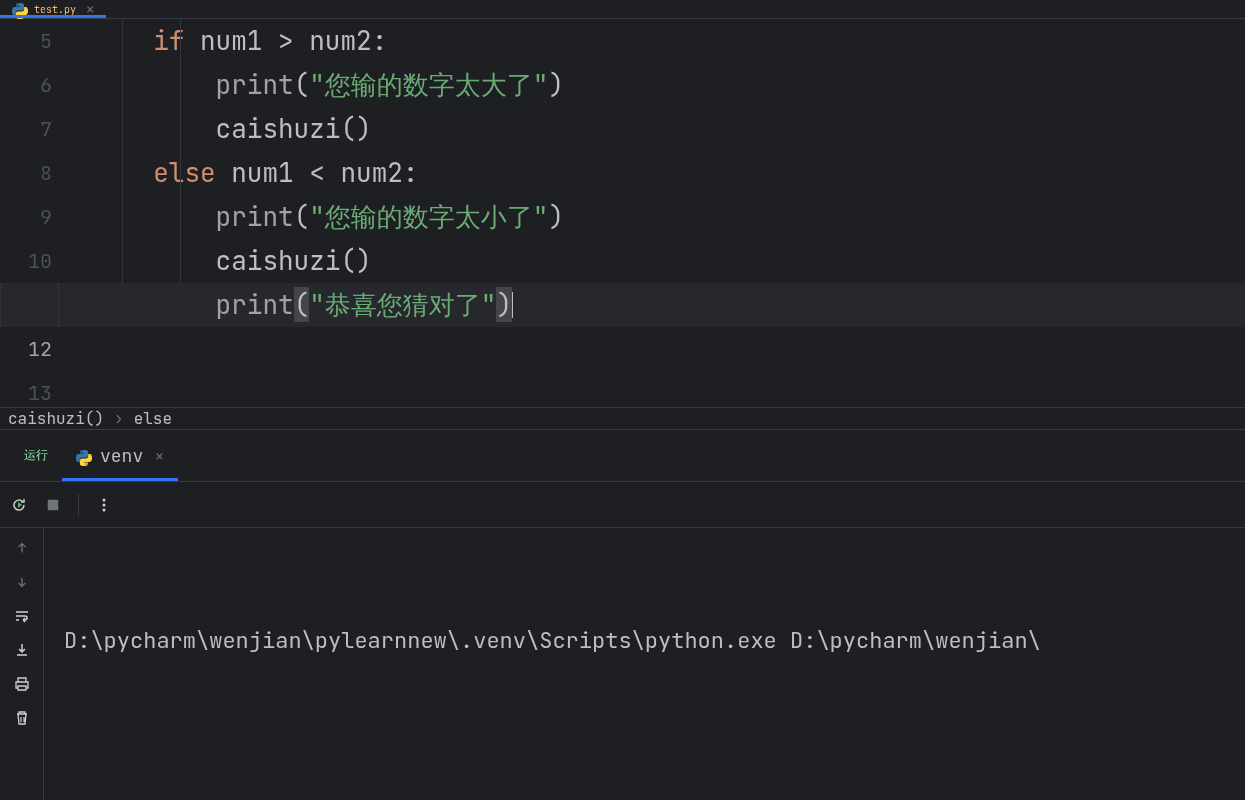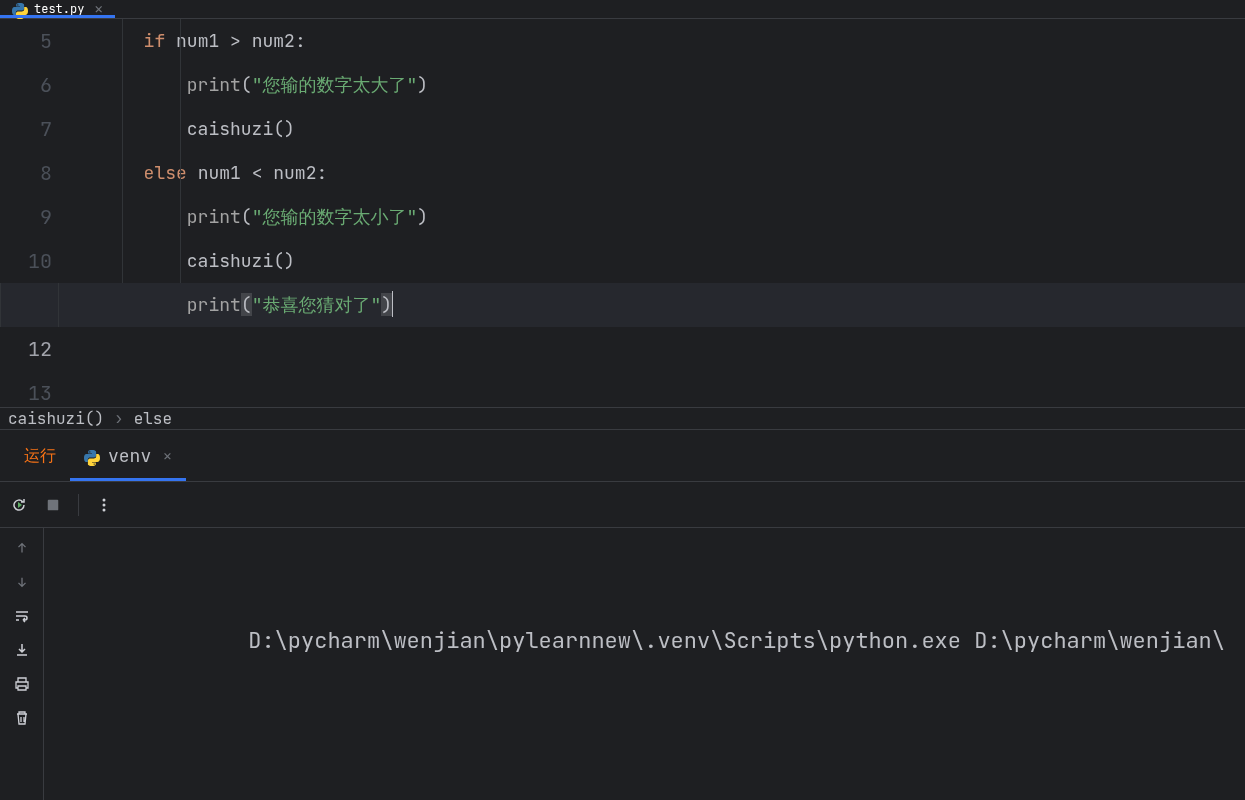--- a/index.html
+++ b/index.html
@@ -40,22 +40,22 @@
       left: 0;
       right: 0;
       height: 3px;
       background: #3574f0;
     }
     .tab-icon {
       width: 16px;
       height: 16px;
     }
     .tab-name {
-      font-size: 12px;
-      color: #ffffff;
+      font-size: 10px;
+      color: #fdba74;
     }
     .tab-close {
       color: #6f737a;
       font-size: 14px;
       margin-left: 4px;
     }
     .editor-area {
       display: flex;
       flex: 1;
       min-height: 388px;
@@ -75,21 +75,21 @@
       height: 44px;
       line-height: 44px;
     }
     .gutter-line.active {
       color: #a1a3ab;
     }
     .code-area {
       flex: 1;
       padding-left: 52px;
       padding-top: 0;
-      font-size: 18px;
+      font-size: 26px;
       position: relative;
     }
     .code-line {
       height: 44px;
       line-height: 44px;
       white-space: pre;
       position: relative;
     }
     .code-line.current {
       background: #26282e;
@@ -143,22 +143,22 @@
     }
     .run-tabs {
       display: flex;
       height: 52px;
       border-bottom: 1px solid #393b40;
       align-items: center;
       padding-left: 10px;
       gap: 0;
     }
     .run-label {
-      font-size: 16px;
-      color: #f97316;
+      font-size: 12px;
+      color: #86efac;
       padding: 0 14px;
     }
     .run-tab {
       display: flex;
       align-items: center;
       gap: 8px;
       padding: 0 14px;
       height: 100%;
       position: relative;
       cursor: pointer;
@@ -220,21 +220,21 @@
       padding: 8px 20px;
       font-size: 22px;
       line-height: 42px;
       white-space: pre;
       overflow: hidden;
     }
     .console-line {
       height: 42px;
     }
     .user-input { color: #6aab73; font-style: italic; }
-    .cmd { color: #bcbec4; text-align: right; }
+    .cmd { color: #bcbec4; }
   </style>
 </head>
 <body>
 
 <div class="tab-bar">
   <div class="tab active">
     <span class="tab-icon">
       <svg viewBox="0 0 16 16">
           <path fill="#3776ab" d="M7.9 0C4 0 4.2 1.7 4.2 1.7v1.8h3.8v.5H2.7S0 3.7 0 7.9c0 4.2 2.4 4 2.4 4h1.4V10s-.1-2.4 2.3-2.4h3.8s2.2 0 2.2-2.1V2S12.4 0 7.9 0zM5.8 1.2c.4 0 .7.3.7.7s-.3.7-.7.7-.7-.3-.7-.7.3-.7.7-.7z"></path>
           <path fill="#ffd43b" d="M8.1 16c3.9 0 3.7-1.7 3.7-1.7v-1.8H8v-.5h5.3s2.7.3 2.7-3.9c0-4.2-2.4-4-2.4-4h-1.4V6s.1 2.4-2.3 2.4H6.1s-2.2 0-2.2 2.1V14s-.3 2 4.2 2zm2.1-1.2c-.4 0-.7-.3-.7-.7s.3-.7.7-.7.7.3.7.7-.3.7-.7.7z"></path>

